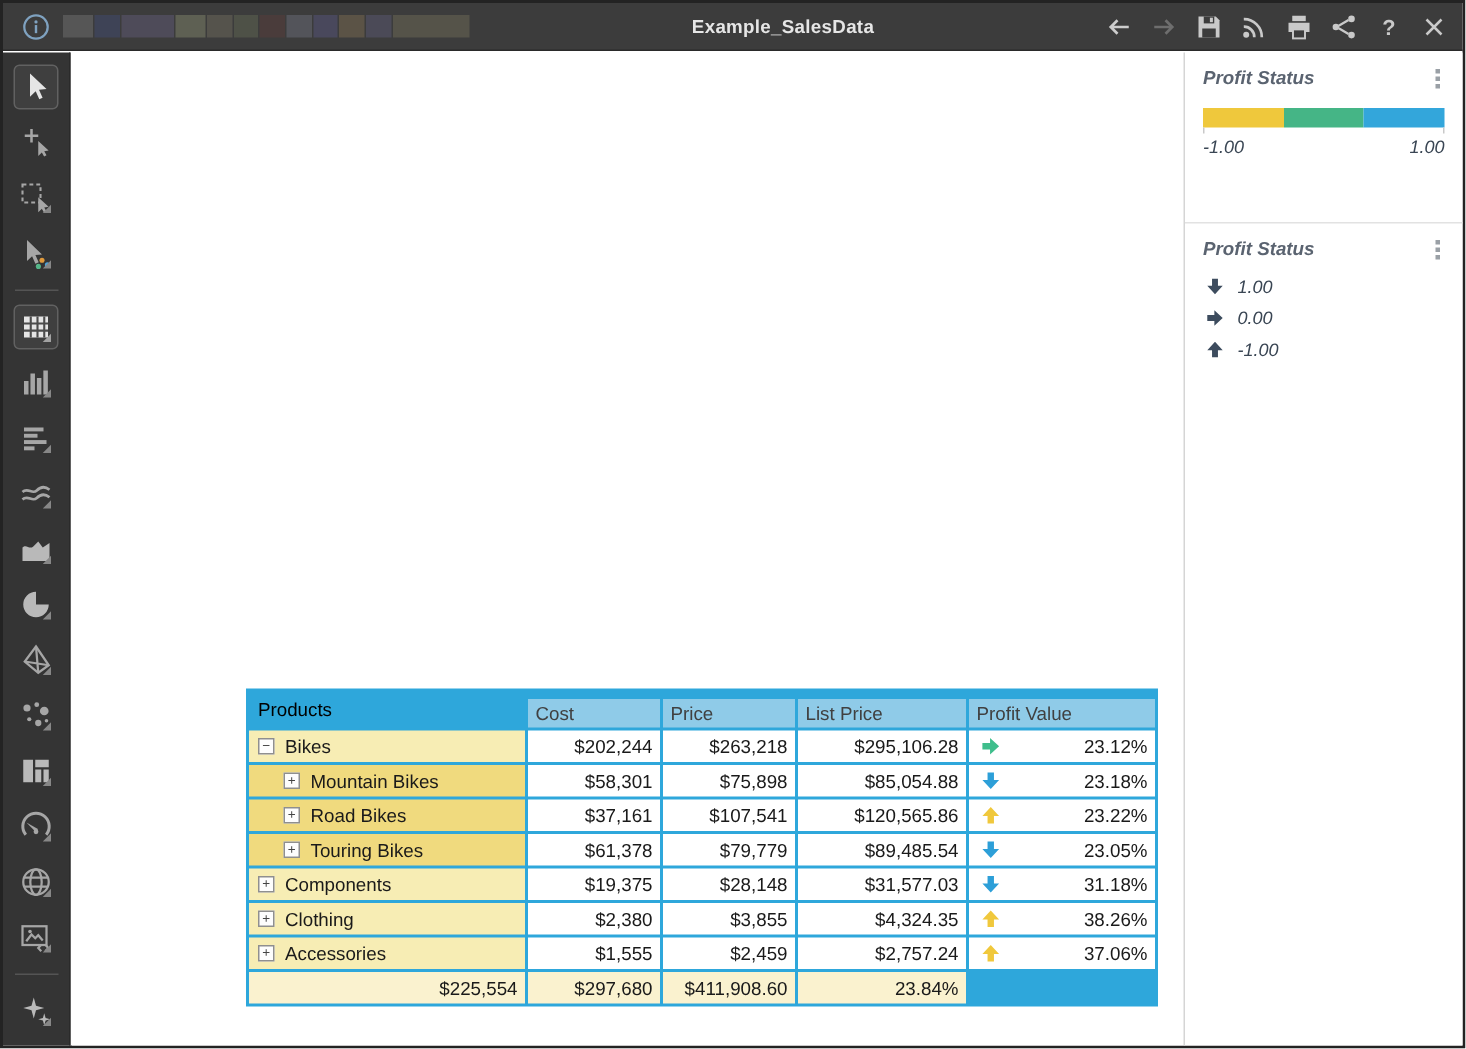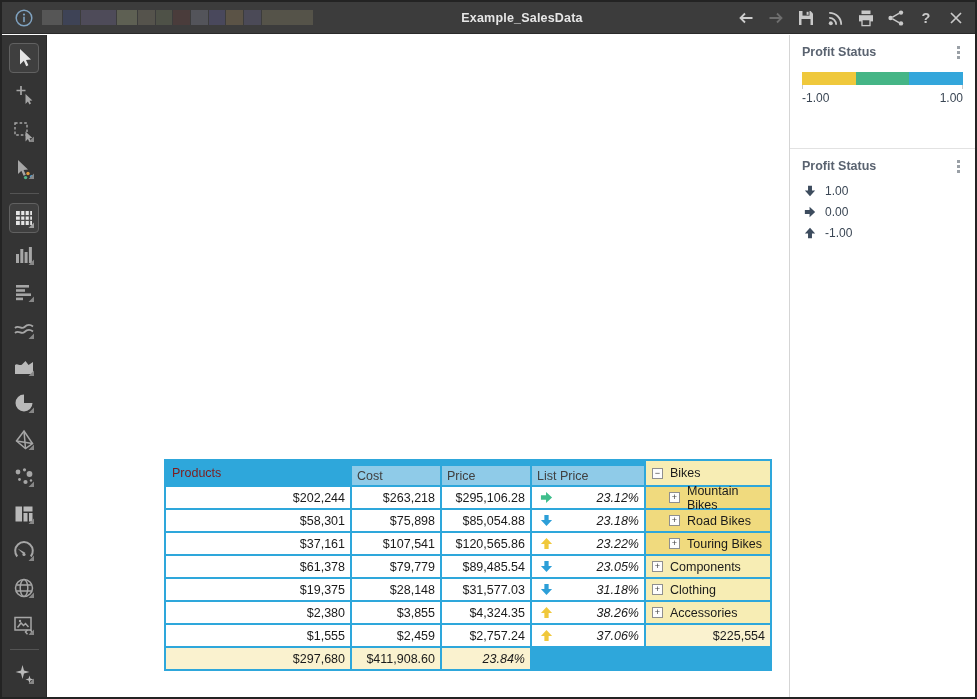--- a/index.html
+++ b/index.html
@@ -23,38 +23,38 @@
   .tool.selected { background: #3F3F3F; border-color: #616161; }
   .tool.selected svg { filter: brightness(1.2); }
   .tdivider { width: 29px; height: 1px; background: #545454; margin: 2px 0 9px 0; flex: 0 0 auto; }
 
   
   .canvas { position: absolute; left: 46px; top: 33px; right: 186px; bottom: 0; background: #fff; }
   .viz-title { position: absolute; left: 6px; top: 6px; font-size: 11.5px; color: #8C8C8C; }
 
   
   .crosstab { position: absolute; left: 116px; top: 424px; background: var(--accent_blue); padding: 2px; display: grid; grid-template-columns: 184px 88px 88px 112px 124px; grid-template-rows: 24px repeat(8, 21px); gap: 2px; }
-  .hp { background: var(--accent_blue); color: #7f1d1d; font-size: 12.5px; display: flex; align-items: center; padding-left: 6px; }
+  .hp { background: var(--accent_blue); color: #000000; font-size: 12.5px; display: flex; align-items: center; padding-left: 6px; }
   .hm { background: var(--accent_blue); position: relative; }
   .hm .hm-label { position: absolute; left: 0; right: 0; top: 5px; bottom: 0; background: var(--header_cell_blue); color: #404040; font-size: 12.5px; display: flex; align-items: center; padding-left: 5px; }
   .cell { background: #fff; font-size: 12.5px; color: #1A1A1A; display: flex; align-items: center; }
   .num { justify-content: flex-end; padding-right: 5px; }
   .rowlabel { gap: 7px; padding-left: 6px; }
   .rowlabel.cat  { background: var(--category_yellow); }
   .rowlabel.sub  { background: var(--subcategory_gold); padding-left: 23px; }
   .rowlabel.total{ background: var(--grand_total_gold); }
   .cell.totalnum { background: var(--grand_total_pale); }
   .toggle { width: 11px; height: 11px; background: #FDFDFD; border: 1px solid #8F8F8F; font-size: 9px; line-height: 9px; color: #444; display: inline-flex; align-items: center; justify-content: center; flex: 0 0 auto; }
   .profit { padding-left: 8px; padding-right: 5px; }
-  .profit .pct { margin-left: auto; font-style: italic; }
+  .profit .pct { margin-left: auto; }
   .profit svg { width: 13px; height: 13px; flex: 0 0 auto; }
 
   
   .rightpanel { position: absolute; right: 0; top: 33px; bottom: 0; width: 186px; background: #fff; border-left: 1px solid #D5D5D5; }
-  .legend-card { padding: 10px 12px 0 12px; }
+  .legend-card { padding: 10px 12px 0 12px; font-style: italic; }
   .legend-card.first { border-bottom: 1px solid #E2E2E2; min-height: 114px; }
   .legend-head { display: flex; align-items: flex-start; justify-content: space-between; }
   .legend-title { font-size: 12.5px; font-weight: bold; color: #5A6370; }
   .kebab { display: flex; flex-direction: column; gap: 2px; padding: 1px 3px; background: none; border: none; }
   .kebab span { width: 3px; height: 3px; background: #9AA0A6; display: block; }
   .gradebar { display: flex; height: 13px; margin-top: 12px; }
   .gradebar div { flex: 1; }
   .grad-ticks { display: flex; justify-content: space-between; height: 4px; }
   .grad-ticks span { width: 1px; height: 4px; background: #C9C9C9; }
   .grad-labels { display: flex; justify-content: space-between; font-size: 12px; color: #3A4654; margin-top: 2px; }
@@ -319,20 +319,23 @@
     <div class="crosstab" id="crosstab">
         <div class="hp">Products</div>
         <div class="hm">
           <div class="hm-label">Cost</div>
         </div>
         <div class="hm">
           <div class="hm-label">Price</div>
         </div>
         <div class="hm">
           <div class="hm-label">List Price</div>
+        </div>
+        <div class="hm">
+          <div class="hm-label">Profit Value</div>
         </div>
         <div class="cell rowlabel cat">
           <span class="toggle">−</span>
           <span>Bikes</span>
         </div>
         <div class="cell num">$202,244</div>
         <div class="cell num">$263,218</div>
         <div class="cell num">$295,106.28</div>
         <div class="cell profit">
           <svg viewBox="0 0 14 14" xmlns="http://www.w3.org/2000/svg">

